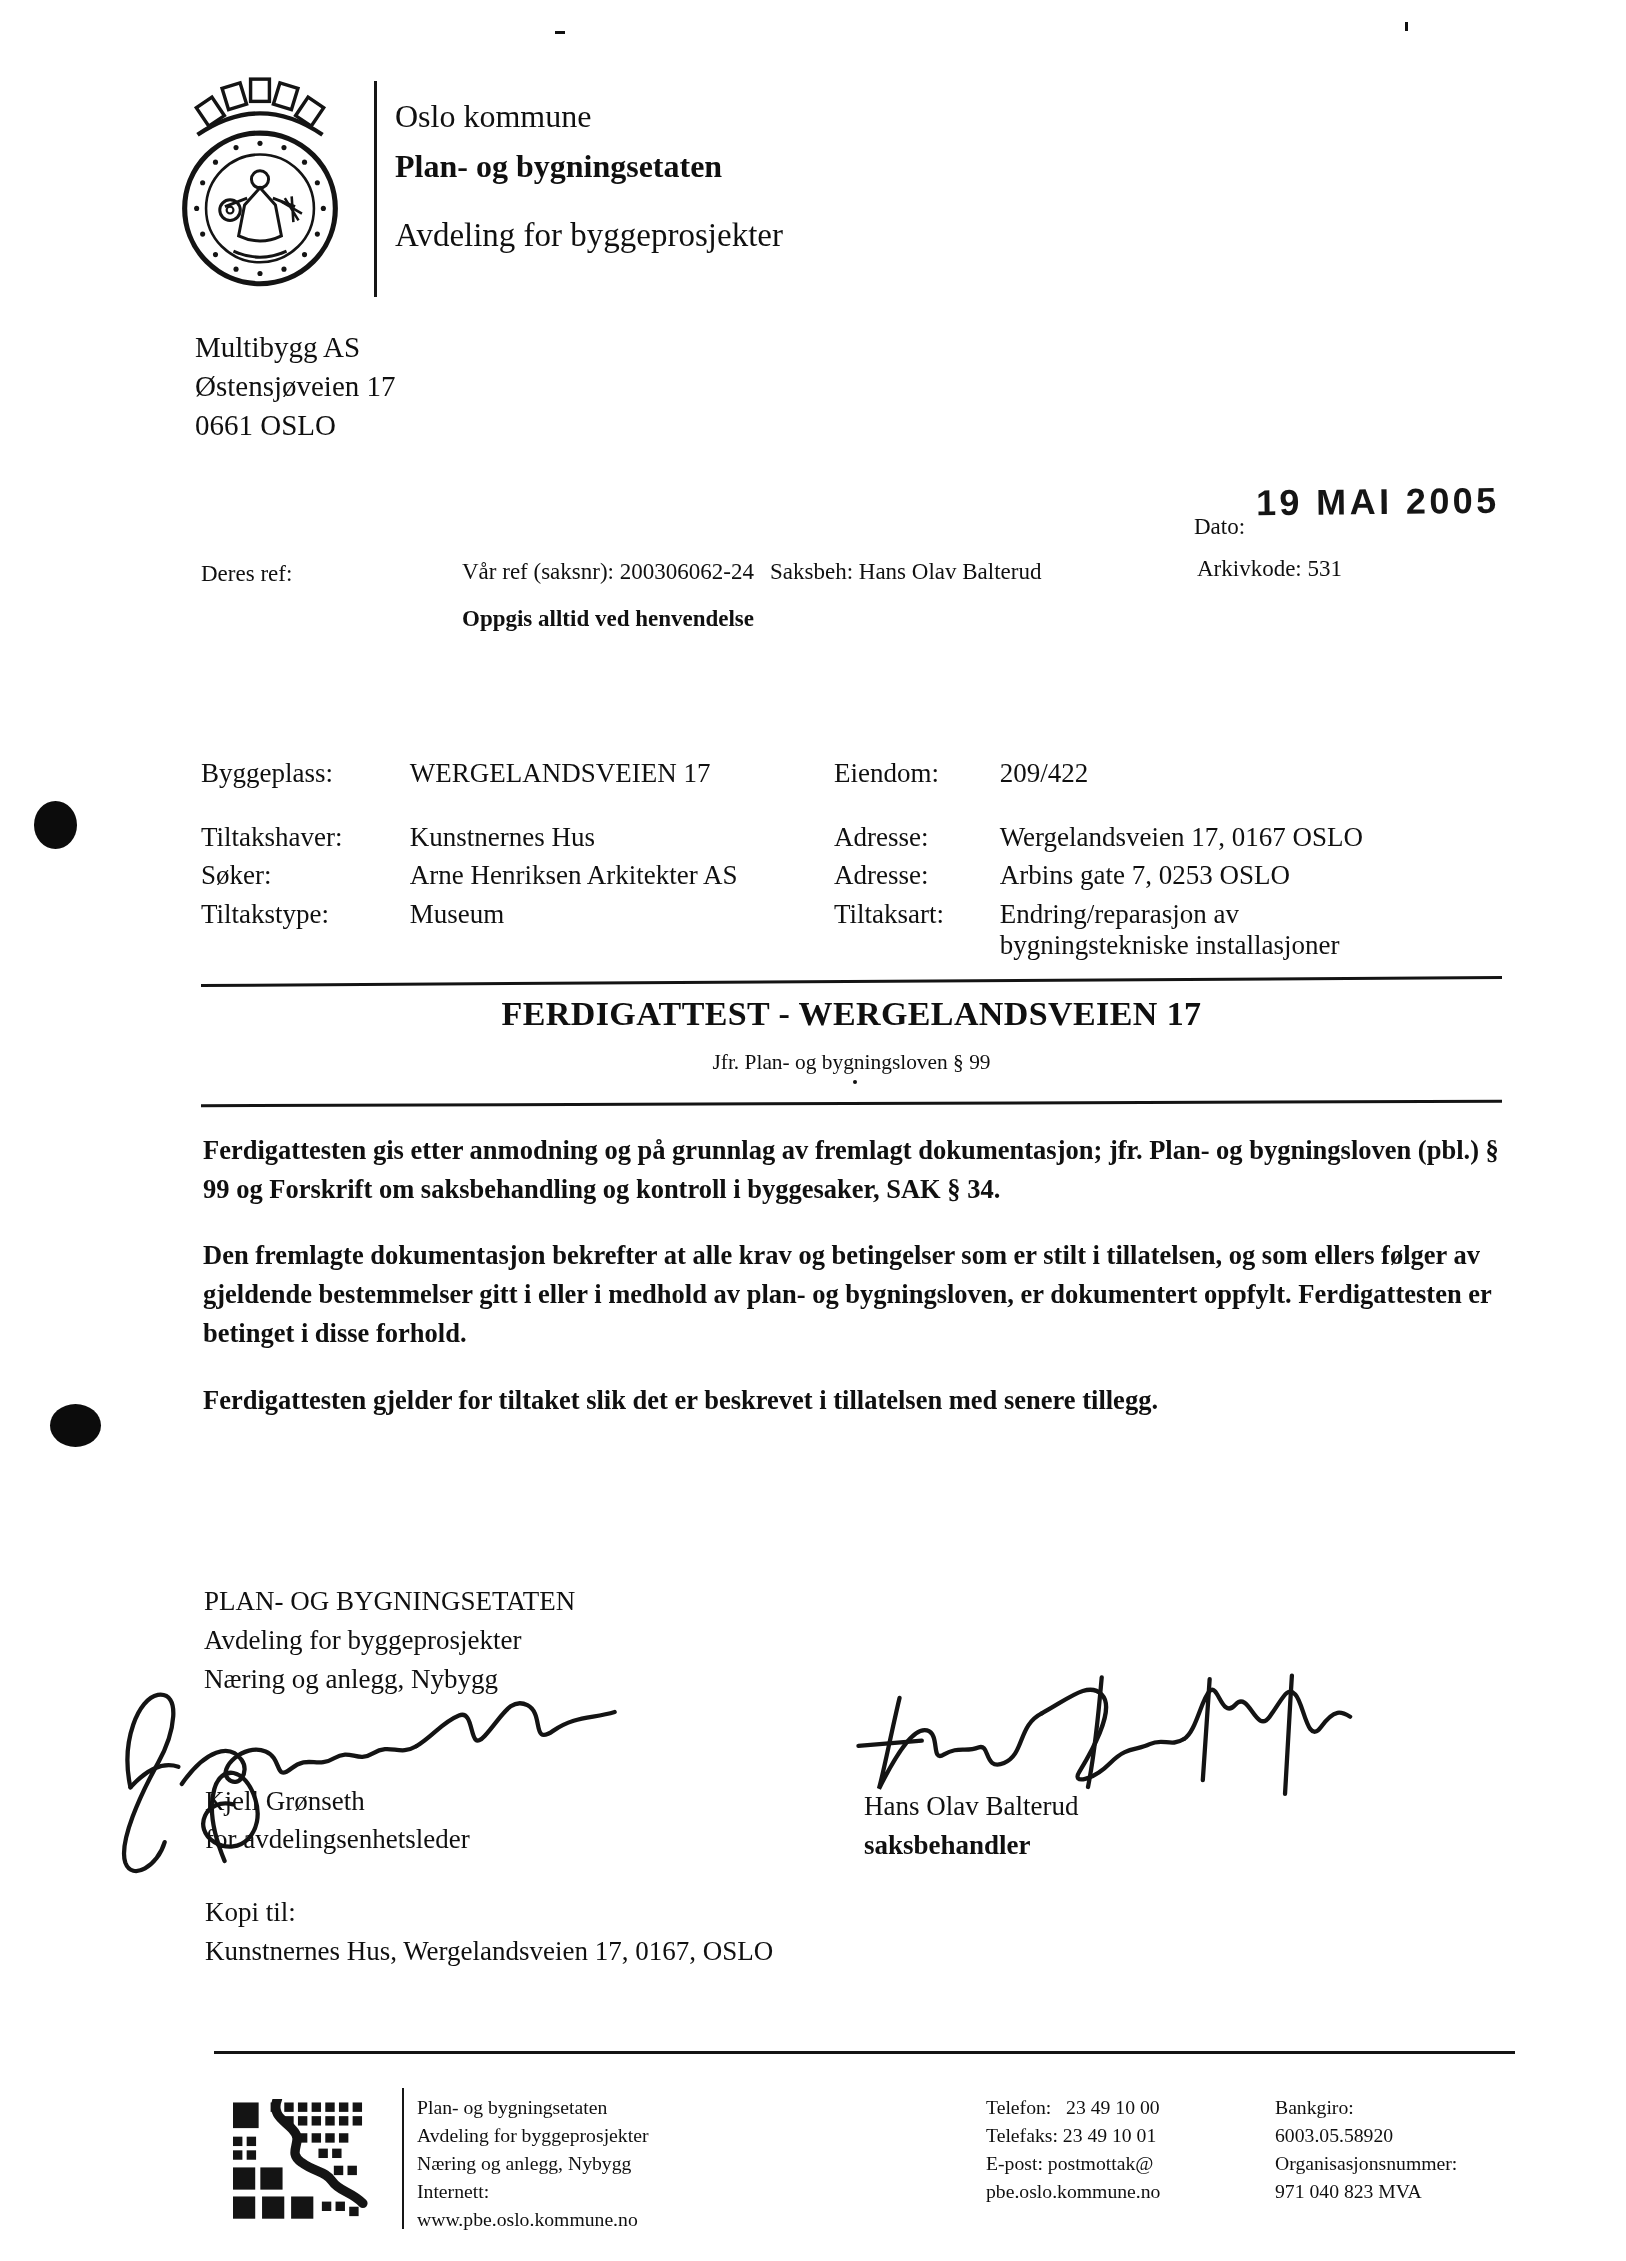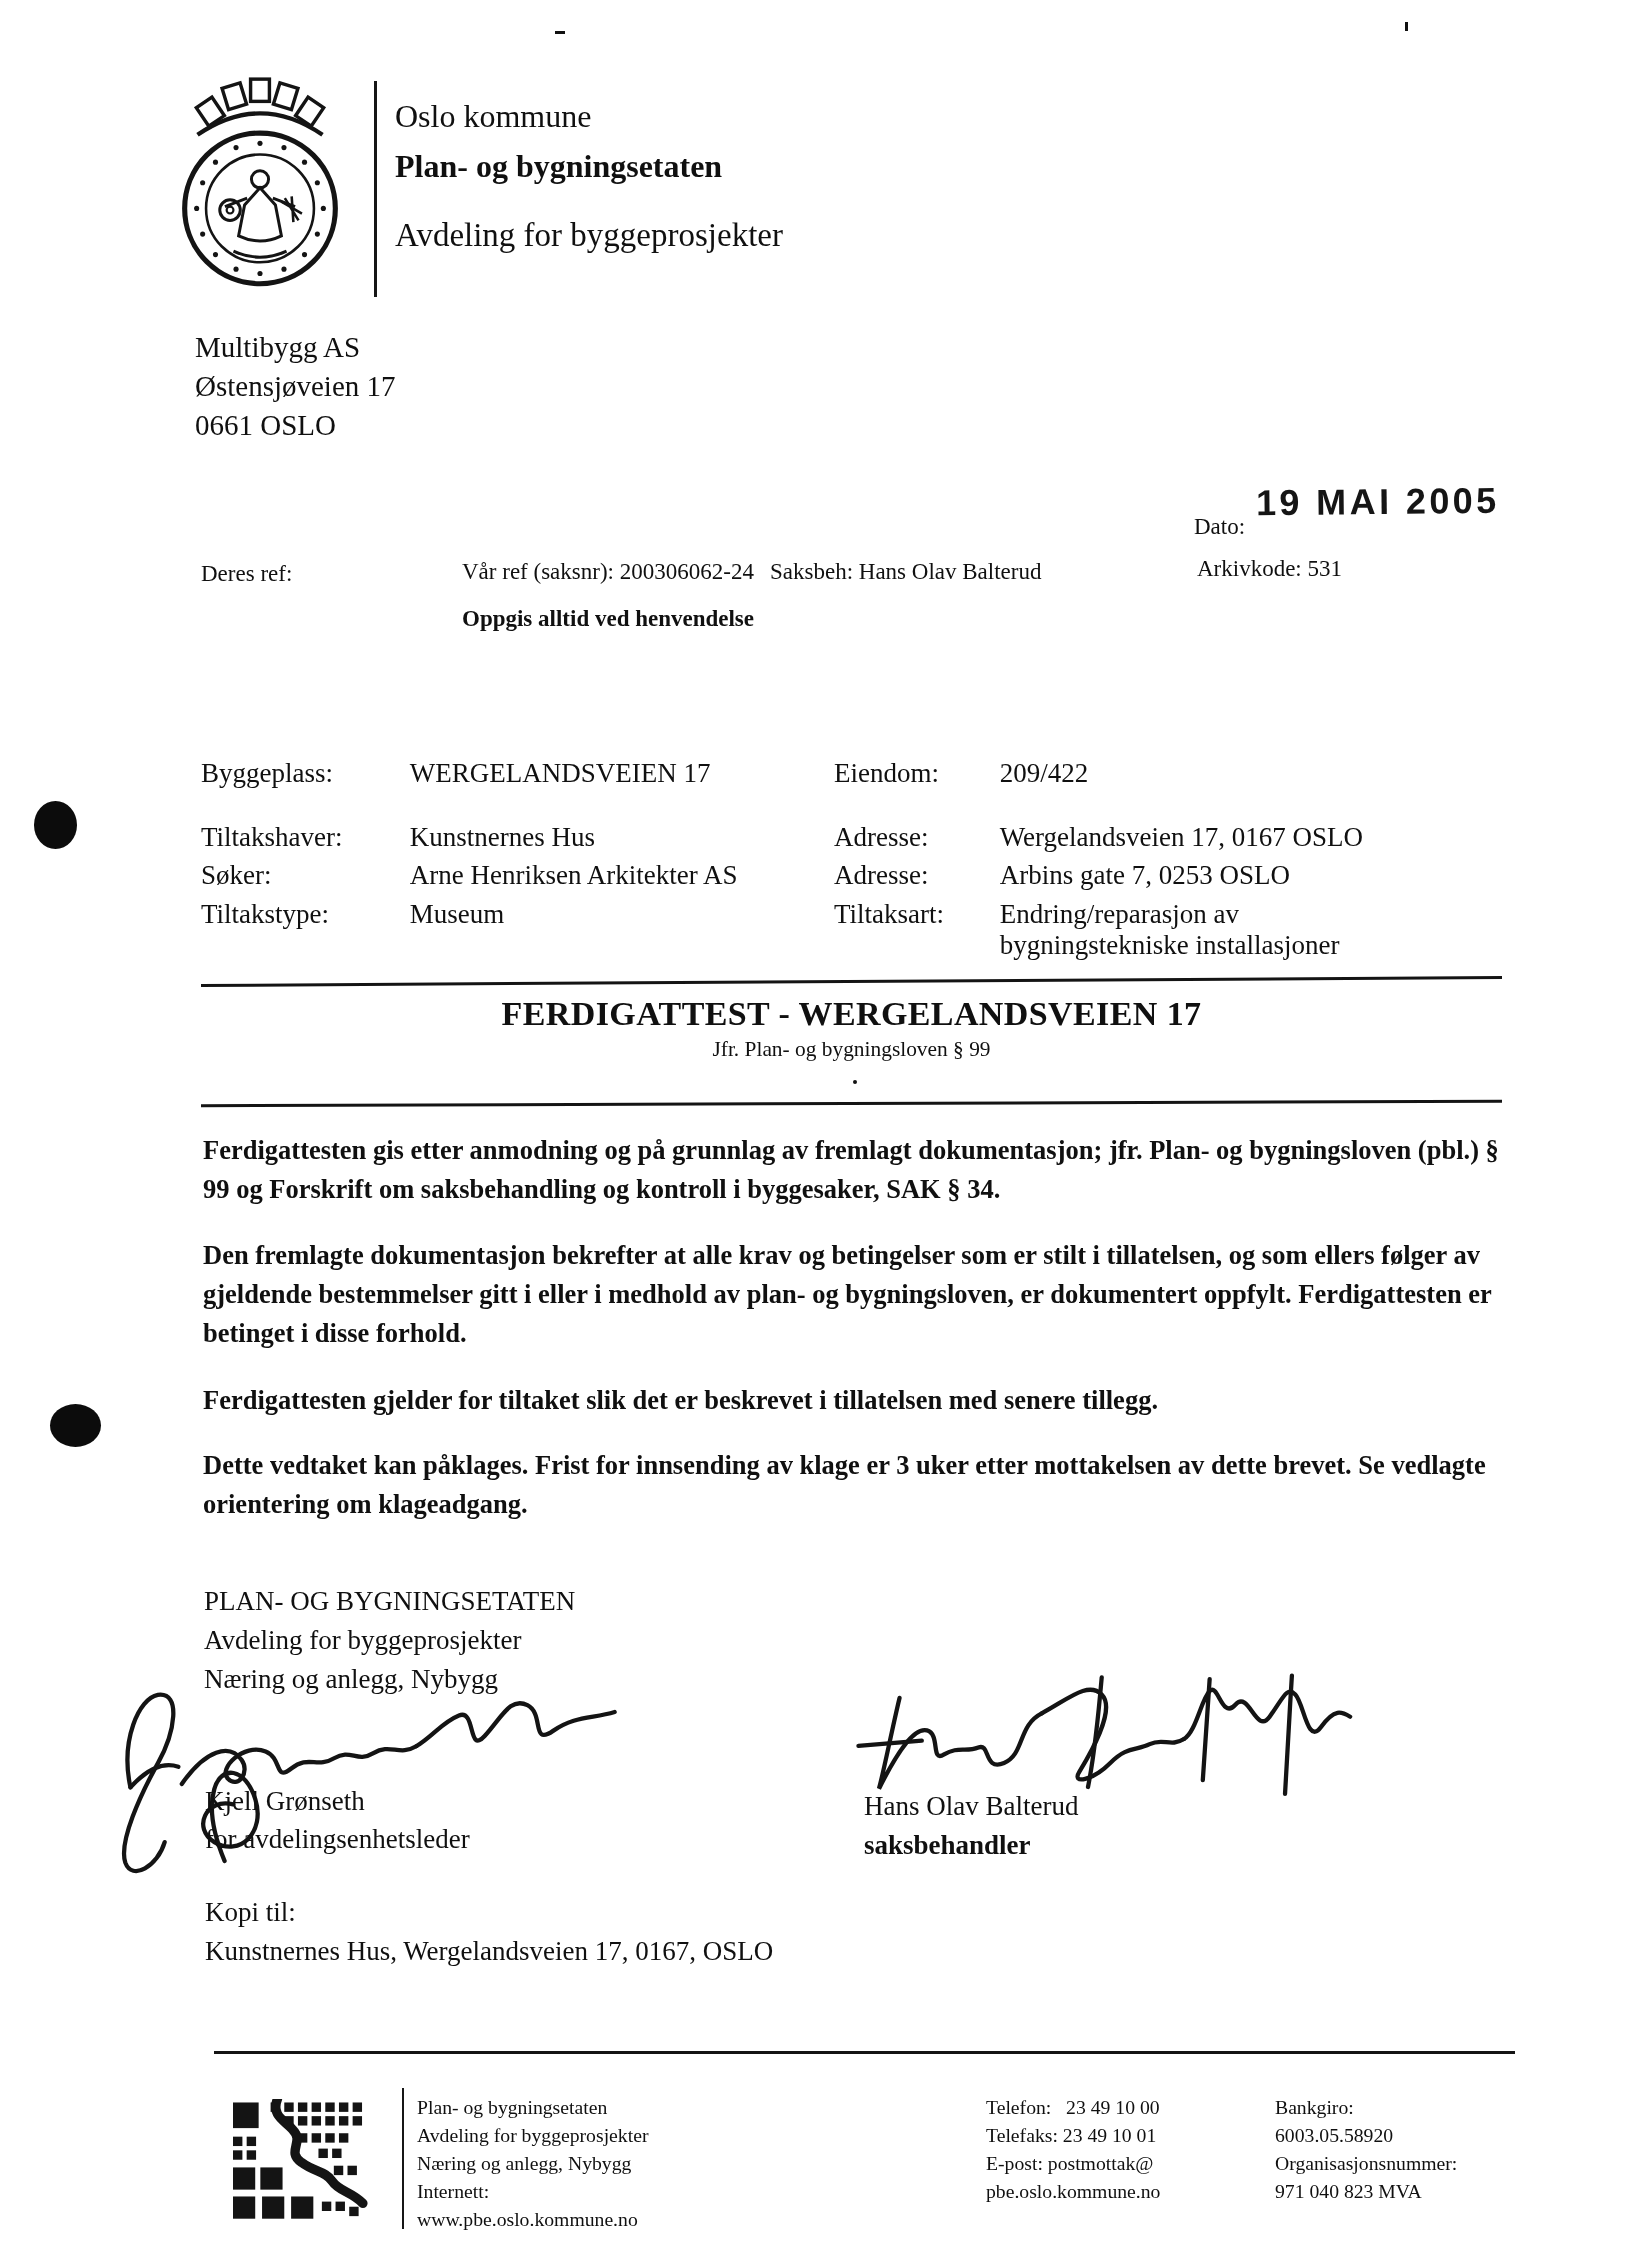--- a/index.html
+++ b/index.html
@@ -21,21 +21,21 @@
     font-family:"Liberation Sans", sans-serif; font-weight:bold;
     font-size:36px; letter-spacing:3.4px; transform:rotate(-0.6deg);
     color:#151515;
   }
   .drow { position:absolute; font-size:27px; }
   .dlabel { display:inline-block; vertical-align:top; }
   .dvalue { display:inline-block; vertical-align:top; }
   .rule { background:#141414; }
   .title-wrap { text-align:center; }
   .doc-title { font-size:34px; font-weight:bold; letter-spacing:0.4px; }
-  .doc-subtitle { font-size:21.4px; margin-top:4px; }
+  .doc-subtitle { font-size:21.4px; margin-top:17px; }
   .para { font-size:26.5px; line-height:39px; text-align:left;font-weight:bold; }
   .sigorg div { font-size:27px; line-height:39px; }
   .signame { font-size:27px; line-height:39px; }
   .kopi div { font-size:27px; line-height:39px; }
   .f-col div { font-size:19.7px; line-height:28px; white-space:pre; }
   .speck { background:#111; position:absolute; }
   .dot { background:#111; border-radius:50%; position:absolute; }
   .punch { background:#0c0c0c; border-radius:50%; position:absolute; }
   svg { display:block; }
 </style>
@@ -161,21 +161,20 @@
     <div class="doc-subtitle">Jfr. Plan- og bygningsloven § 99</div>
   </div>
 
   <div class="dot" style="left:853px;top:1080px;width:4.3px;height:4.3px;"></div>
 
   <div class="rule abs" style="left:201px;top:1102px;width:1301px;height:3.4px;transform:rotate(-0.2deg);"></div>
 
   <div class="abs para" style="left:203px;top:1131px;width:1314px;">Ferdigattesten gis etter anmodning og på grunnlag av fremlagt dokumentasjon; jfr. Plan- og bygningsloven (pbl.) § 99 og Forskrift om saksbehandling og kontroll i byggesaker, SAK § 34.</div>
   <div class="abs para" style="left:203px;top:1236px;width:1322px;">Den fremlagte dokumentasjon bekrefter at alle krav og betingelser som er stilt i tillatelsen, og som ellers følger av gjeldende bestemmelser gitt i eller i medhold av plan- og bygningsloven, er dokumentert oppfylt. Ferdigattesten er betinget i disse forhold.</div>
   <div class="abs para" style="left:203px;top:1381px;width:1314px;">Ferdigattesten gjelder for tiltaket slik det er beskrevet i tillatelsen med senere tillegg.</div>
-  <div class="abs para" style="left:203px;top:1446px;width:1314px;">Dette vedtaket kan påklages. Frist for innsending av klage er 3 uker etter mottakelsen av dette brevet. Se vedlagte orientering om klageadgang.</div>
 
   <div class="punch" style="left:50px;top:1404px;width:51px;height:43px;"></div>
 
   <div class="abs sigorg" style="left:204px;top:1582px;">
     <div>PLAN- OG BYGNINGSETATEN</div>
     <div>Avdeling for byggeprosjekter</div>
     <div>Næring og anlegg, Nybygg</div>
   </div>
 
   <div class="abs" style="left:96px;top:1659px;width:548px;height:231px;pointer-events:none;">

